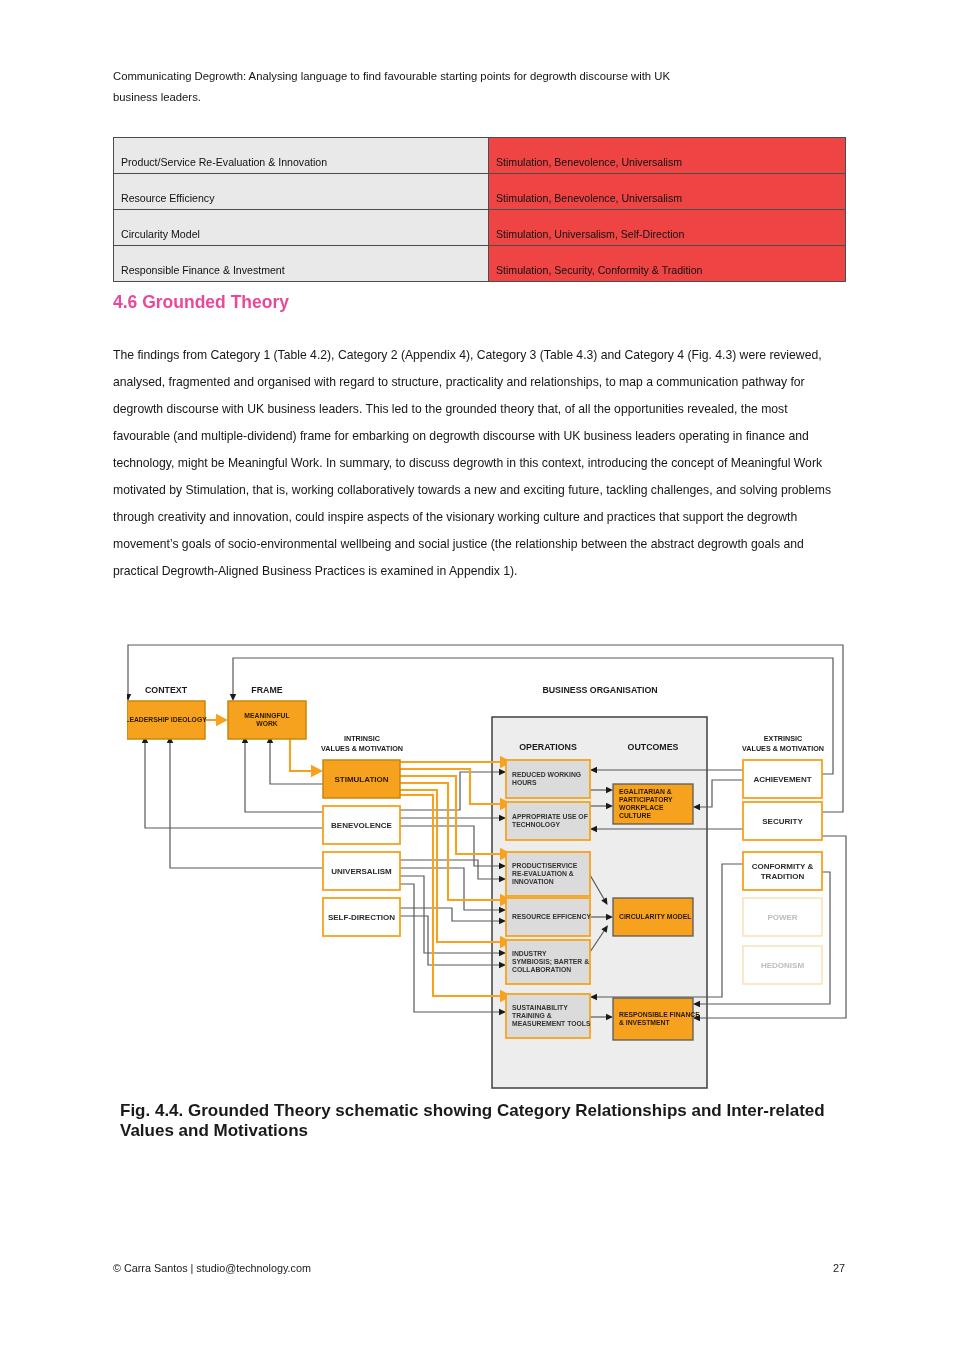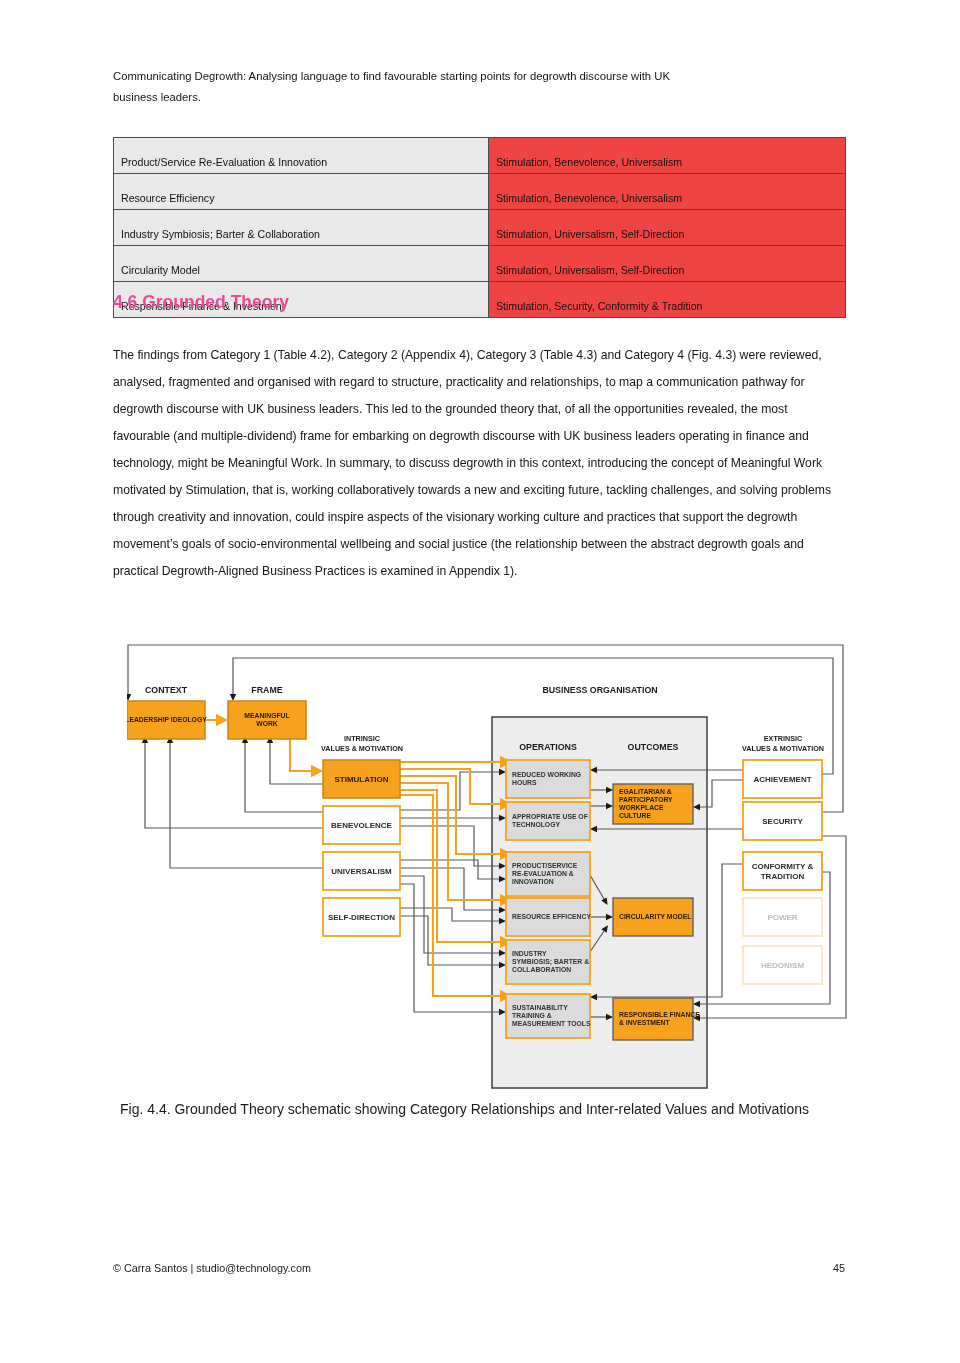--- a/index.html
+++ b/index.html
@@ -10,43 +10,39 @@
   .abs{position:absolute;}
   #running-header{left:113px;top:66px;width:585px;font-size:11.3px;line-height:21px;color:#151515;}
   #cat-table{left:113px;top:137px;width:733px;border-collapse:collapse;position:absolute;
     font-size:10.6px;color:#111;}
   #cat-table td{border:1px solid #4c4c4c;height:23px;padding:12px 0 0 7px;vertical-align:middle;}
   #cat-table td.c1{background:#e9e9e9;width:367px;}
   #cat-table td.c2{background:#ef4444;}
   #section-heading{left:113px;top:292px;font-size:17.5px;font-weight:400;}
   #body-paragraph{left:113px;top:342px;width:734px;font-size:12.2px;line-height:27px;color:#161616;}
   #figure-wrap{left:127px;top:641px;width:720px;height:452px;}
-  #figure-caption{left:120px;top:1101px;width:740px;font-size:14px;font-weight:400;}
+  #figure-caption{left:120px;top:1101px;width:740px;font-size:17px;font-weight:700;}
   #footer-left{left:113px;top:1262px;font-size:10.8px;}
   #page-number{right:115px;top:1262px;font-size:10.8px;}
   svg text{font-family:"Liberation Sans",sans-serif;}
 </style>
 </head>
 <body>
 
 <div class="abs" id="running-header">Communicating Degrowth: Analysing language to find favourable starting points for degrowth discourse with UK business leaders.</div>
 
 <table id="cat-table">
     <tbody id="cat-table-body">
       <tr>
         <td class="c1">Product/Service Re-Evaluation &amp; Innovation</td>
         <td class="c2">Stimulation, Benevolence, Universalism</td>
       </tr>
       <tr>
         <td class="c1">Resource Efficiency</td>
         <td class="c2">Stimulation, Benevolence, Universalism</td>
-      </tr>
-      <tr>
-        <td class="c1">Industry Symbiosis; Barter &amp; Collaboration</td>
-        <td class="c2">Stimulation, Universalism, Self-Direction</td>
       </tr>
       <tr>
         <td class="c1">Circularity Model</td>
         <td class="c2">Stimulation, Universalism, Self-Direction</td>
       </tr>
       <tr>
         <td class="c1">Responsible Finance &amp; Investment</td>
         <td class="c2">Stimulation, Security, Conformity &amp; Tradition</td>
       </tr>
     </tbody>
@@ -231,13 +227,13 @@
       <text x="548" y="750" font-size="8.8" font-weight="700" fill="#1a1a1a" text-anchor="middle">OPERATIONS</text>
       <text x="653" y="750" font-size="8.8" font-weight="700" fill="#1a1a1a" text-anchor="middle">OUTCOMES</text>
       <text x="783" y="741" font-size="7.2" font-weight="700" fill="#1a1a1a" text-anchor="middle">EXTRINSIC</text>
       <text x="783" y="751" font-size="7.2" font-weight="700" fill="#1a1a1a" text-anchor="middle">VALUES &amp; MOTIVATION</text>
     </svg>
 </div>
 
 <div class="abs" id="figure-caption">Fig. 4.4. Grounded Theory schematic showing Category Relationships and Inter-related Values and Motivations</div>
 
 <div class="abs" id="footer-left">© Carra Santos | studio@technology.com</div>
-<div class="abs" id="page-number">45</div>
+<div class="abs" id="page-number">27</div>
 
 </body></html>

